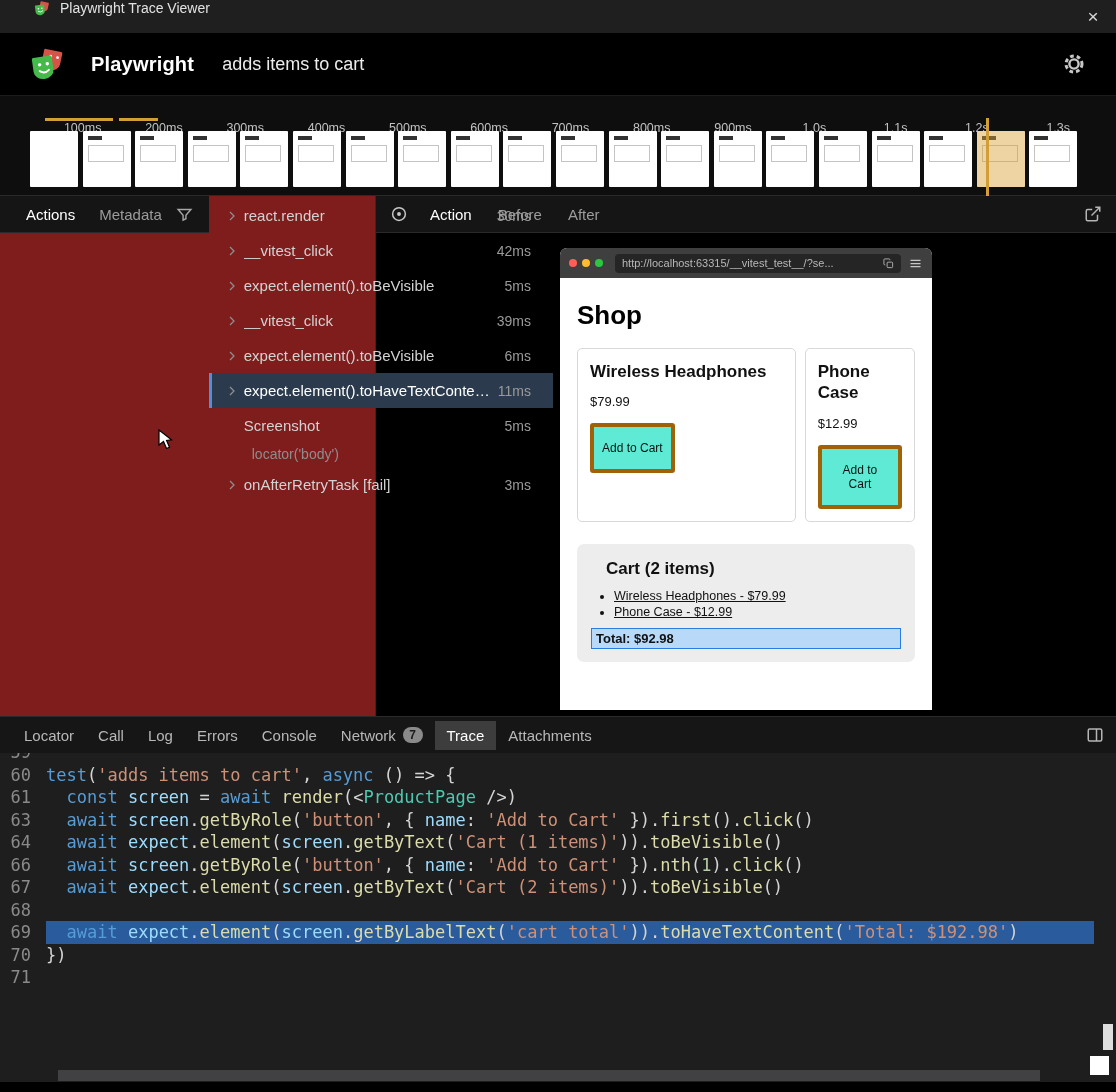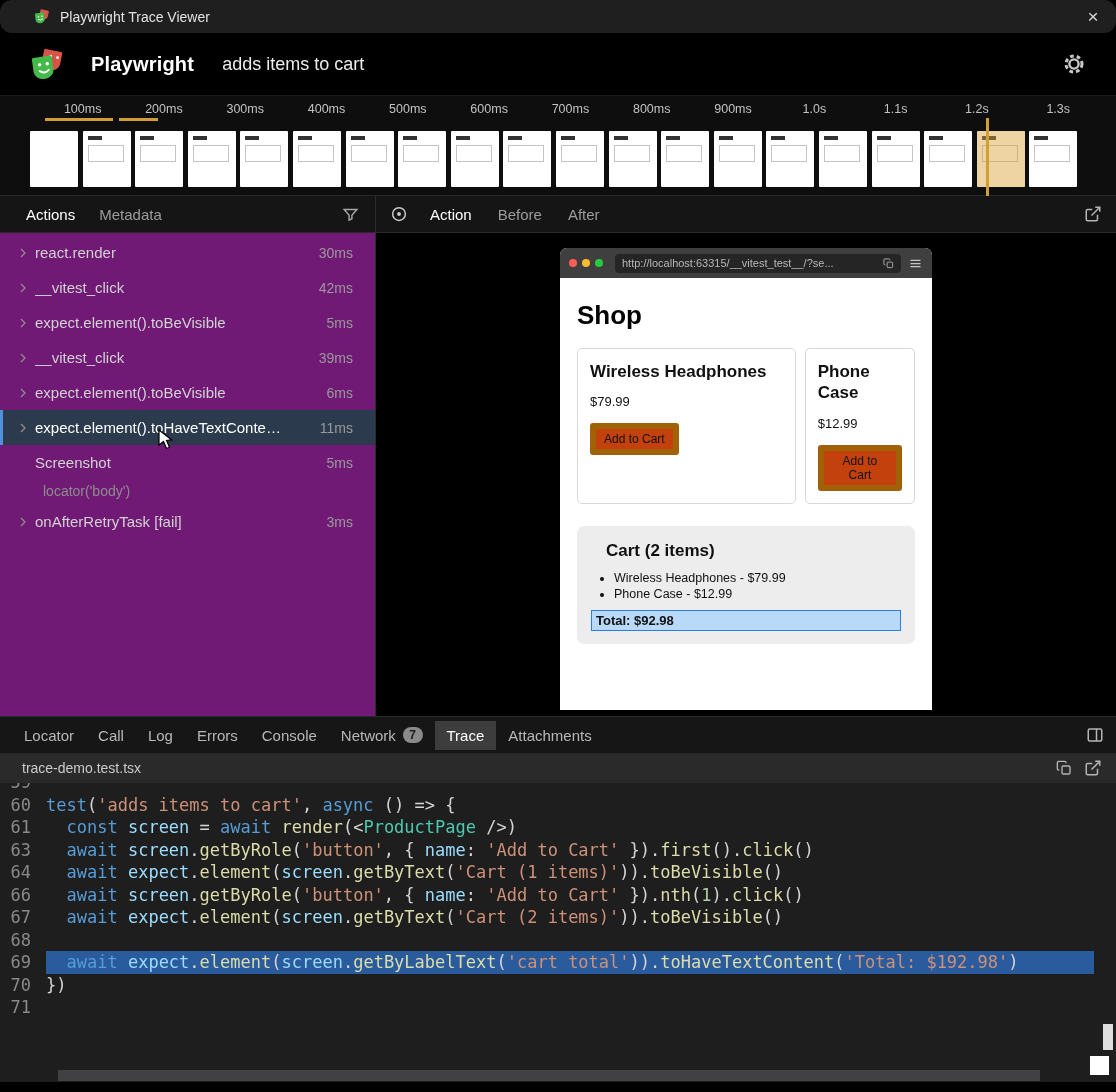--- a/index.html
+++ b/index.html
@@ -2,53 +2,53 @@
 <html style="--accent: #d29e36;"><head>
 <meta charset="utf-8">
 <style>
   :root{ --accent:#d29e36; }
   *{ box-sizing:border-box; }
   body{ margin:0; width:1116px; height:1092px; background:#000; overflow:hidden;
         font-family:"Liberation Sans", sans-serif; }
   .window{ width:1116px; height:1092px; display:flex; flex-direction:column; position:relative; background:#000; }
 
   
-  .titlebar{ height:33px; flex:none; background:#1f1f1f; display:flex; align-items:center;
-             padding:0 8px 0 34px; gap:9px;border-radius:12px; }
+  .titlebar{ height:33px; flex:none; background:#1f1f1f; display:flex; 
+             padding:0 8px 0 34px; gap:9px; }
   .titlebar-title{ font-size:14px; color:#e2e2e2; }
   .close-btn{ margin-left:auto; background:none; border:none; color:#d8d8d8; font-size:19px;
               width:30px; height:100%; font-family:inherit; line-height:1; }
 
   
   .header{ height:62px; flex:none; background:#000; display:flex; align-items:center; padding:0 30px; }
   .app-name{ font-size:20px; font-weight:bold; color:#fff; margin-left:24px; letter-spacing:.2px; }
   .trace-title{ font-size:18px; color:#ececec; margin-left:28px; }
   .gear-btn{ margin-left:auto; background:none; border:none; padding:0; display:flex; }
 
   
   .timeline{ height:101px; flex:none; position:relative; background:#0e0e0e;
              border-top:1px solid #1c1c1c; border-bottom:1px solid #2a2a2a; }
-  .tl-labels{ position:absolute; top:6px; left:42px; display:flex; }
+  .tl-labels{ position:absolute; top:25px; left:42px; display:flex; }
   .tl-label{ width:81.3px; text-align:center; font-size:12.5px; color:#c2c2c2; }
   .tl-bar{ position:absolute; top:22px; height:3px; background:var(--accent); }
   #tl-bar1{ left:45px; width:68px; }
   #tl-bar2{ left:119px; width:39px; }
   .tl-frames{ position:absolute; top:35px; left:30px; display:flex; gap:4.6px; }
   .tl-frame{ width:48px; height:56px; background:#fff; border-radius:1px; position:relative; flex:none; }
   .sketch{ position:absolute; left:5px; top:5px; right:5px; height:38px; }
   .sketch::before{ content:""; position:absolute; left:0; top:0; width:14px; height:4px; background:#333; }
   .sketch::after{ content:""; position:absolute; left:0; top:9px; right:2px; height:15px; border:1px solid #c4c4c4; }
   .tl-frame.marked::before{ content:""; position:absolute; inset:0; background:rgba(214,160,48,.45); z-index:2; }
   .tl-frame.marked::after{ content:""; position:absolute; left:9px; top:-13px; bottom:-9px; width:3px;
                            background:var(--accent); z-index:3; }
 
   
   .main{ height:520px; flex:none; display:flex; background:#101010; }
-  .left-panel{ width:376px; flex:none; background:#701a75; border-right:1px solid #2c2c2c;
-               position:relative; display:flex; flex-direction:column; }
+  .left-panel{ width:376px; flex:none; background:#7f1d1d; border-right:1px solid #2c2c2c;
+               position:relative; display:flex; flex-direction:row; }
   .panel-tabs{ height:37px; flex:none; display:flex; align-items:center; padding:0 16px;
                border-bottom:1px solid #2a2a2a; gap:4px; background:#151515; }
   .ptab{ font-size:15px; color:#9c9c9c; padding:4px 10px; white-space:nowrap; }
   .ptab.sel{ color:#fff; }
   .funnel-btn{ margin-left:auto; background:none; border:none; padding:0; display:flex; }
 
   .action-list{ padding-top:2px; }
   .arow{ height:35px; display:flex; align-items:center; padding:0 22px 0 17px; position:relative; }
   .arow.sel{ background:#2b3b4d; }
   .arow.sel::before{ content:""; position:absolute; left:0; top:0; bottom:0; width:3px; background:#4f8fdb; }
@@ -74,25 +74,25 @@
              display:flex; align-items:center; padding:0 7px; }
   .url-text{ font-size:11px; color:#b8b8b8; white-space:nowrap; overflow:hidden; flex:1; }
   .browser-page{ flex:1; padding:2px 17px 0; overflow:hidden; color:#111; }
   .shop-heading{ font-size:26px; font-weight:bold; margin:20px 0 17px; color:#000; }
   .products{ display:flex; gap:9px; }
   .card{ border:1px solid #d8d8d8; border-radius:5px; padding:12px; background:#fff; }
   .card:nth-child(1){ width:248px; }
   .card:nth-child(2){ width:123px; }
   .pname{ font-size:17px; font-weight:bold; line-height:1.25; }
   .pprice{ font-size:13px; margin:12px 0 14px; }
-  .pbtn{ font-size:12px; padding:3px 8px; border:6px solid #a16207; background:#c2410c; border-radius:3px;
+  .pbtn{ font-size:12px; padding:14px 8px; border:4px solid #a16207; background:#5eead4; border-radius:3px;
          font-family:inherit; color:#111; }
   .cart{ margin-top:22px; background:#ededed; border-radius:7px; padding:13px 14px; }
   .cart-heading{ font-size:17px; font-weight:bold; margin:2px 15px 10px; }
-  .cart ul{ margin:0 0 9px; padding-left:23px; font-size:12.5px; }
+  .cart ul{ margin:0 0 9px; padding-left:23px; font-size:12.5px;text-decoration:underline; }
   .cart li{ margin:2px 0; }
   .cart-total{ font-size:13px; font-weight:bold; padding:2px 4px; border:1px solid; }
 
   
   .bottom{ flex:1; min-height:0; display:flex; flex-direction:column; background:#000;
            border-top:1px solid #2a2a2a; padding-bottom:10px; }
   .bottom-tabs{ height:36px; flex:none; display:flex; align-items:center; padding:0 12px; background:#161616; }
   .btab{ font-size:15px; color:#b8b8b8; padding:6px 12px; display:flex; align-items:center; gap:7px; white-space:nowrap; }
   .btab.sel{ background:#3d3d3d; color:#fff; }
   .badge{ background:#8a8a8a; color:#1c1c1c; font-size:12px; font-weight:bold; border-radius:9px; padding:1px 6.5px; }
@@ -412,36 +412,20 @@
           <div class="btab sel">Trace</div>
           <div class="btab">Attachments</div>
         </span>
       <button class="columns-btn">
         <svg width="18" height="18" viewBox="0 0 24 24" fill="none" stroke="#b5b5b5" stroke-width="2">
             <rect x="3" y="4" width="18" height="16" rx="2"></rect>
             <line x1="14" y1="4" x2="14" y2="20"></line>
           </svg>
       </button>
     </div>
-    <div class="file-bar">
-      <span class="file-name">trace-demo.test.tsx</span>
-      <button class="copy-btn">
-        <svg width="16" height="16" viewBox="0 0 24 24" fill="none" stroke="#b5b5b5" stroke-width="2">
-            <rect x="9" y="9" width="12" height="12" rx="2"></rect>
-            <path d="M5 15H4a2 2 0 0 1-2-2V4a2 2 0 0 1 2-2h9a2 2 0 0 1 2 2v1"></path>
-          </svg>
-      </button>
-      <button class="external-btn">
-        <svg width="18" height="18" viewBox="0 0 24 24" fill="none" stroke="#b5b5b5" stroke-width="2">
-            <path d="M18 13v6a2 2 0 0 1-2 2H5a2 2 0 0 1-2-2V8a2 2 0 0 1 2-2h6"></path>
-            <polyline points="15 3 21 3 21 9"></polyline>
-            <line x1="10" y1="14" x2="21" y2="3"></line>
-          </svg>
-      </button>
-    </div>
     <div class="code-wrap">
       <div class="code" id="code">
           <div class="code-line">
             <span class="ln">59</span>
             <span class="lc"></span>
           </div>
           <div class="code-line">
             <span class="ln">60</span>
             <span class="lc"><span class="tk-kw">test</span><span class="tk-d">(</span><span class="tk-str">'adds items to cart'</span><span class="tk-d">, </span><span class="tk-kw">async</span><span class="tk-d"> () =&gt; {</span></span>
           </div>

